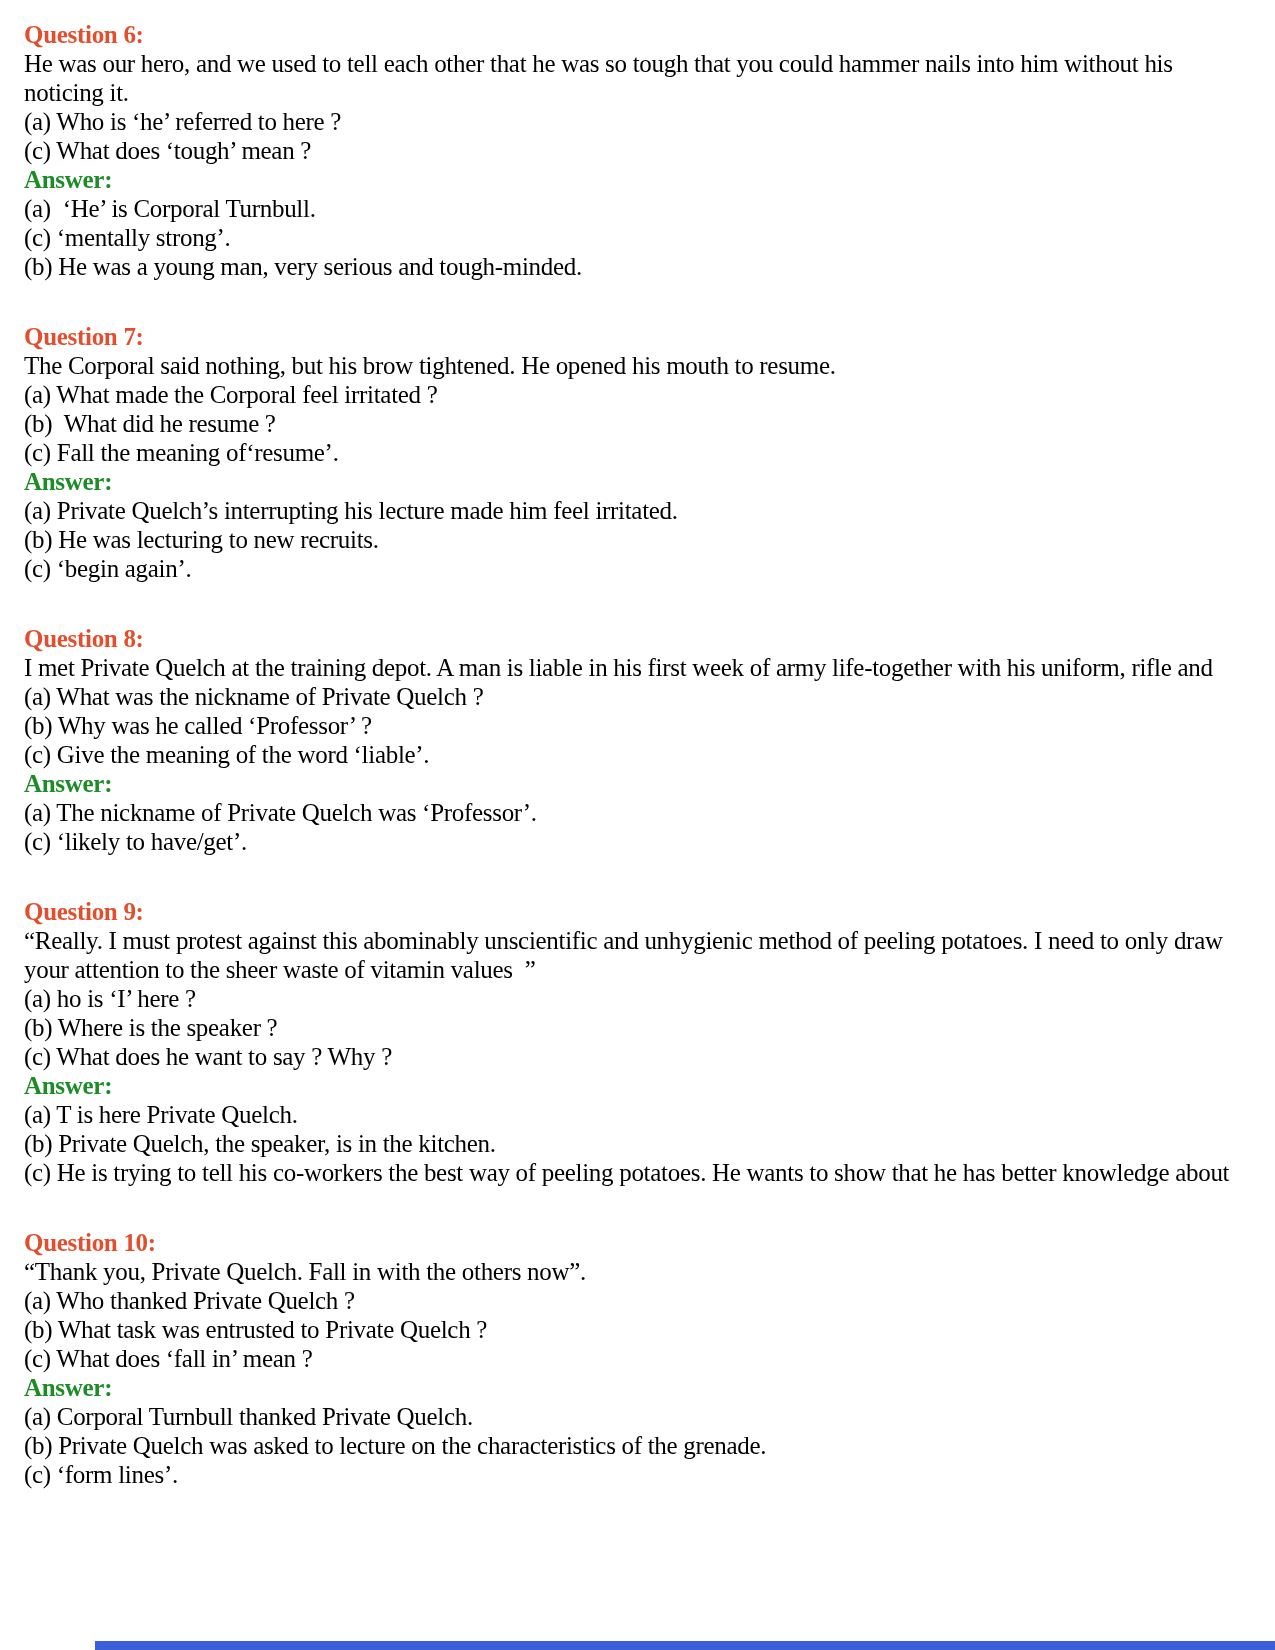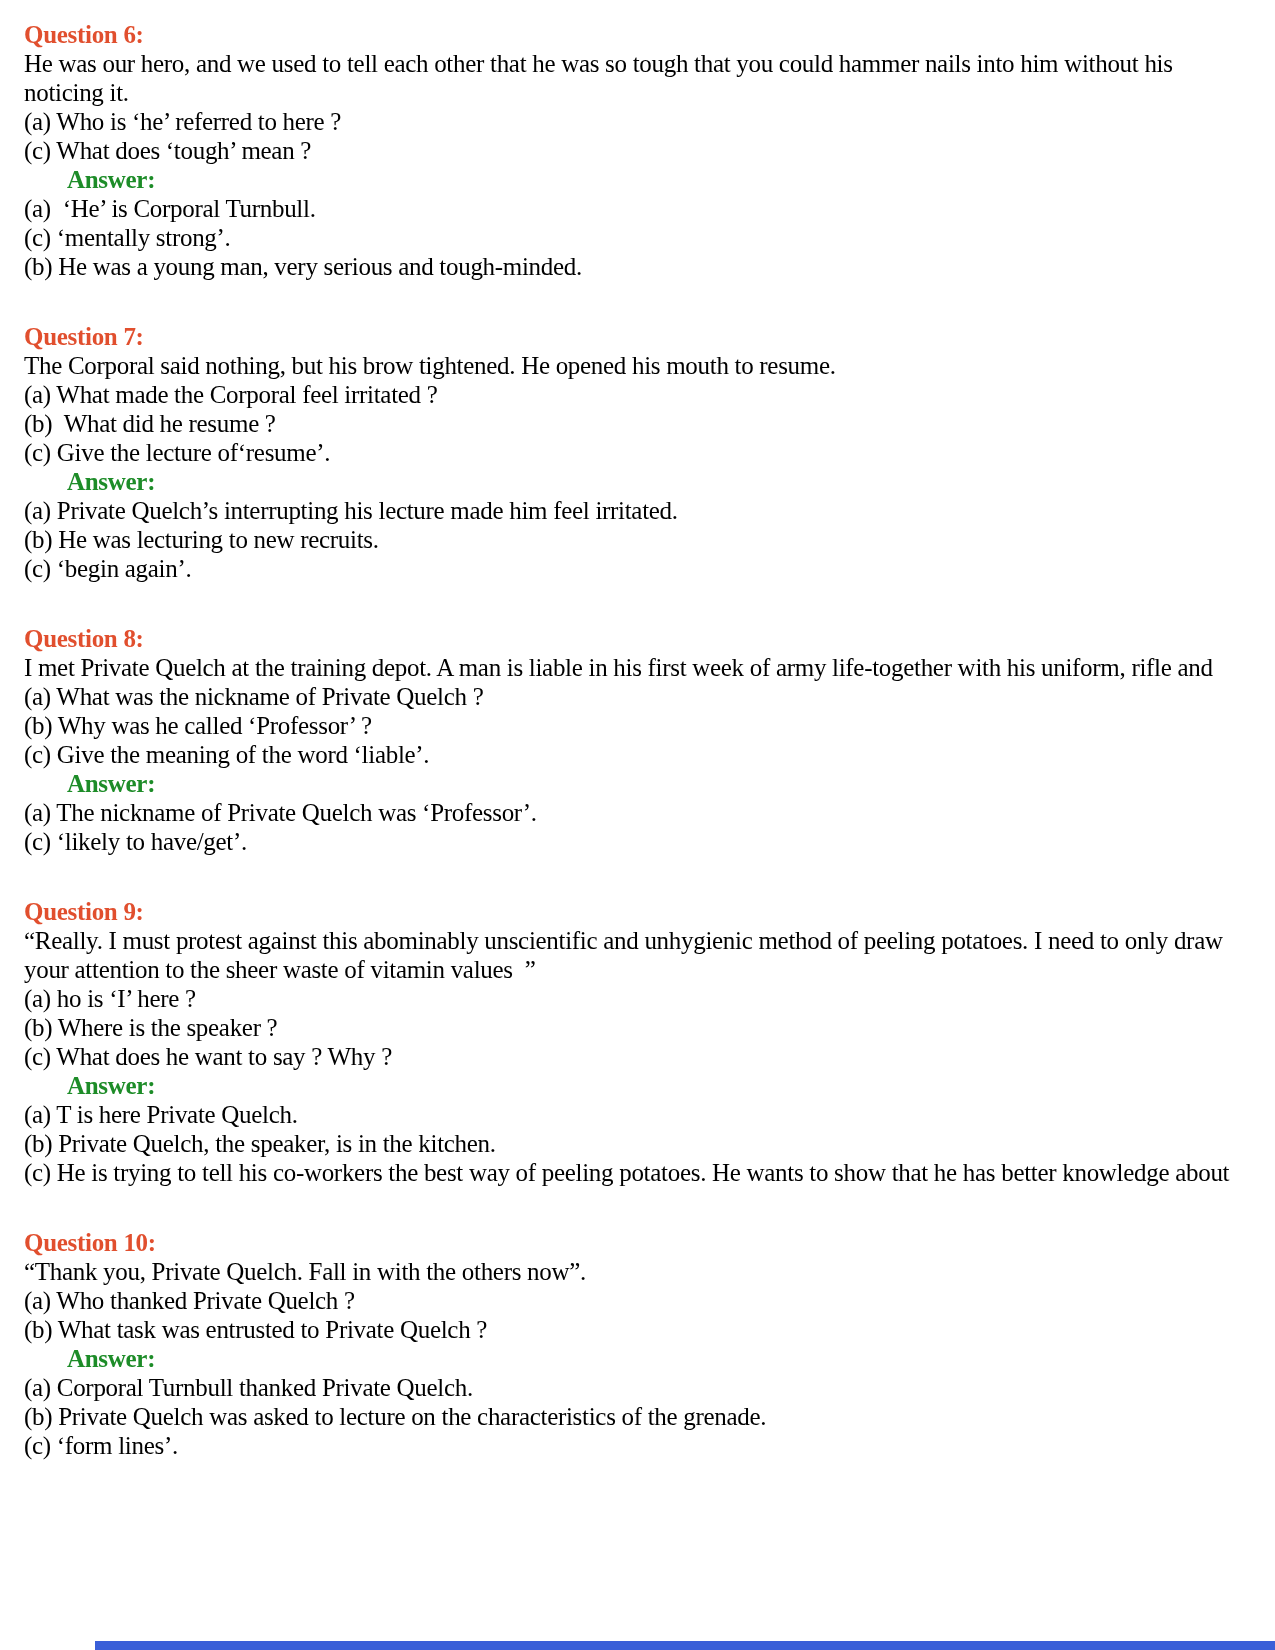--- a/index.html
+++ b/index.html
@@ -29,21 +29,20 @@
     margin: 0;
     white-space: pre;   
   }
   p.qh {
     color: var(--question-heading-color);
     font-weight: bold;
   }
   p.al {
     color: var(--answer-label-color);
     font-weight: bold;
-    margin-left: 43px;
   }
   .footer-bar {
     position: absolute;
     left: 95px;
     right: 0;
     bottom: 0;
     height: 9px;
     background: var(--footer-bar-color);
   }
 </style>
@@ -62,21 +61,21 @@
     <p class="ln">(a)  ‘He’ is Corporal Turnbull.</p>
     <p class="ln">(c) ‘mentally strong’.</p>
     <p class="ln">(b) He was a young man, very serious and tough-minded.</p>
   </section>
 
   <section class="qa-block">
     <p class="qh">Question 7:</p>
     <p class="ln">The Corporal said nothing, but his brow tightened. He opened his mouth to resume.</p>
     <p class="ln">(a) What made the Corporal feel irritated ?</p>
     <p class="ln">(b)  What did he resume ?</p>
-    <p class="ln">(c) Give the lecture of‘resume’.</p>
+    <p class="ln">(c) Fall the meaning of‘resume’.</p>
     <p class="al">Answer:</p>
     <p class="ln">(a) Private Quelch’s interrupting his lecture made him feel irritated.</p>
     <p class="ln">(b) He was lecturing to new recruits.</p>
     <p class="ln">(c) ‘begin again’.</p>
   </section>
 
   <section class="qa-block">
     <p class="qh">Question 8:</p>
     <p class="ln">I met Private Quelch at the training depot. A man is liable in his first week of army life-together with his uniform, rifle and</p>
     <p class="ln">(a) What was the nickname of Private Quelch ?</p>
@@ -98,20 +97,21 @@
     <p class="ln">(a) T is here Private Quelch.</p>
     <p class="ln">(b) Private Quelch, the speaker, is in the kitchen.</p>
     <p class="ln">(c) He is trying to tell his co-workers the best way of peeling potatoes. He wants to show that he has better knowledge about</p>
   </section>
 
   <section class="qa-block">
     <p class="qh">Question 10:</p>
     <p class="ln">“Thank you, Private Quelch. Fall in with the others now”.</p>
     <p class="ln">(a) Who thanked Private Quelch ?</p>
     <p class="ln">(b) What task was entrusted to Private Quelch ?</p>
+    <p class="ln">(c) What does ‘fall in’ mean ?</p>
     <p class="al">Answer:</p>
     <p class="ln">(a) Corporal Turnbull thanked Private Quelch.</p>
     <p class="ln">(b) Private Quelch was asked to lecture on the characteristics of the grenade.</p>
     <p class="ln">(c) ‘form lines’.</p>
   </section>
 
   <div class="footer-bar"></div>
 </div>
 
 </body></html>

